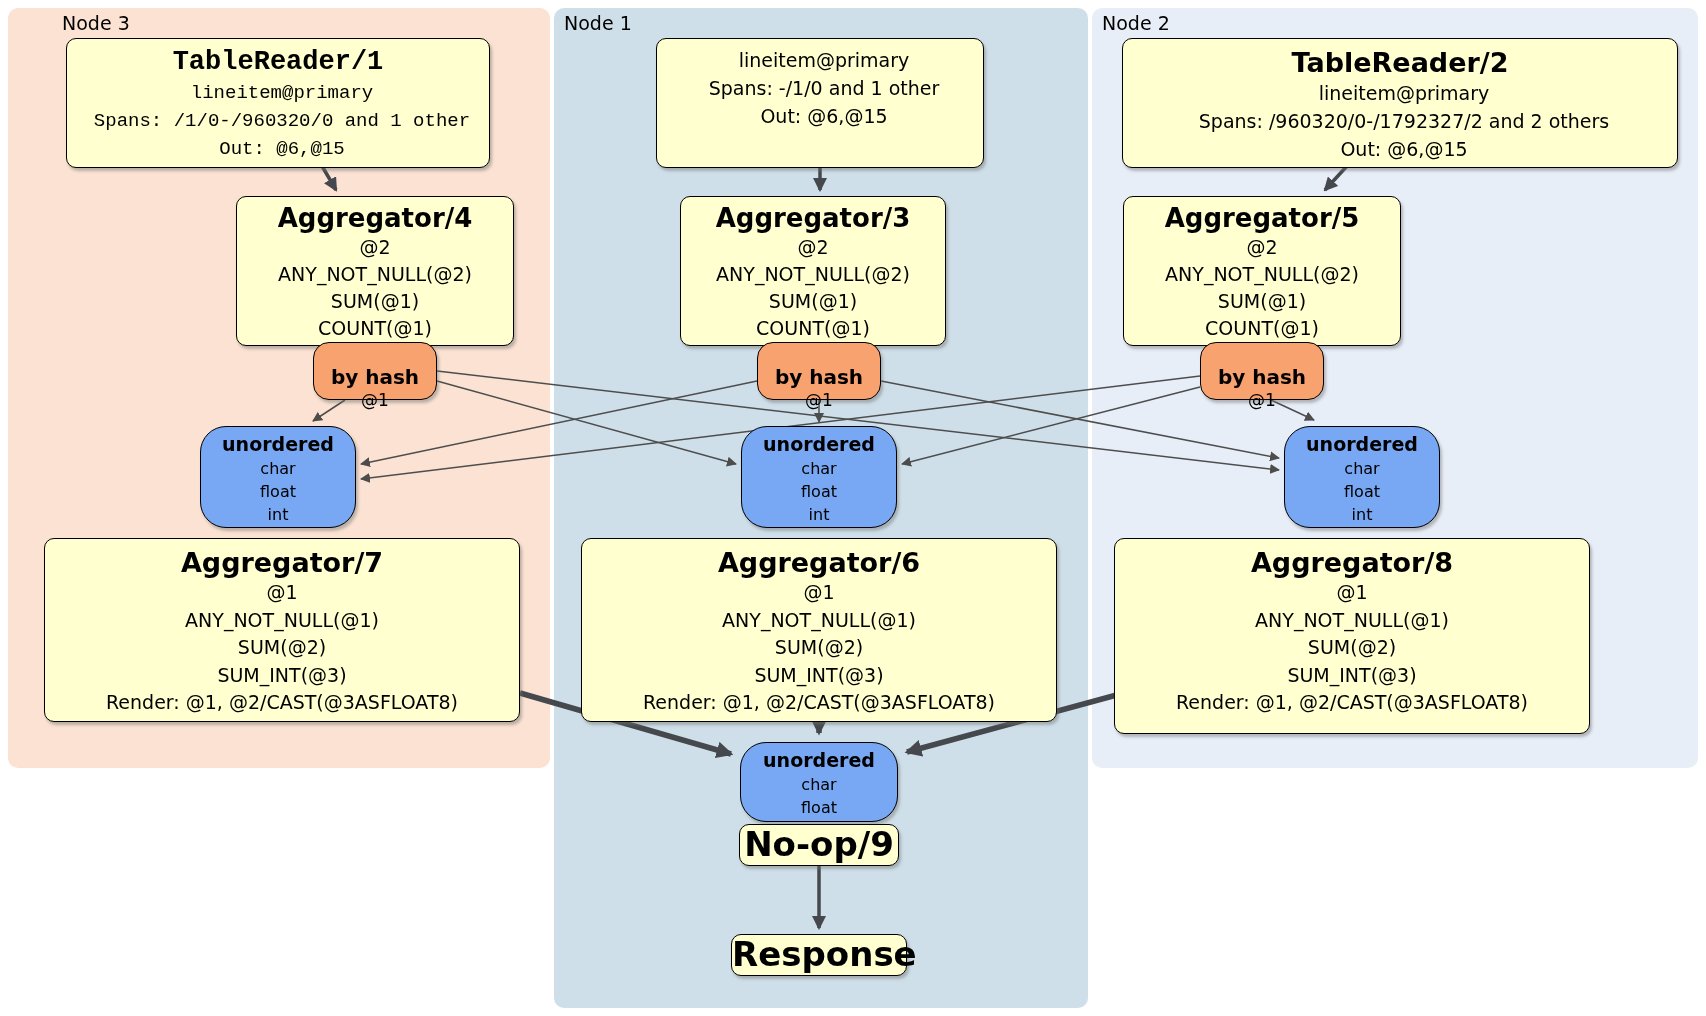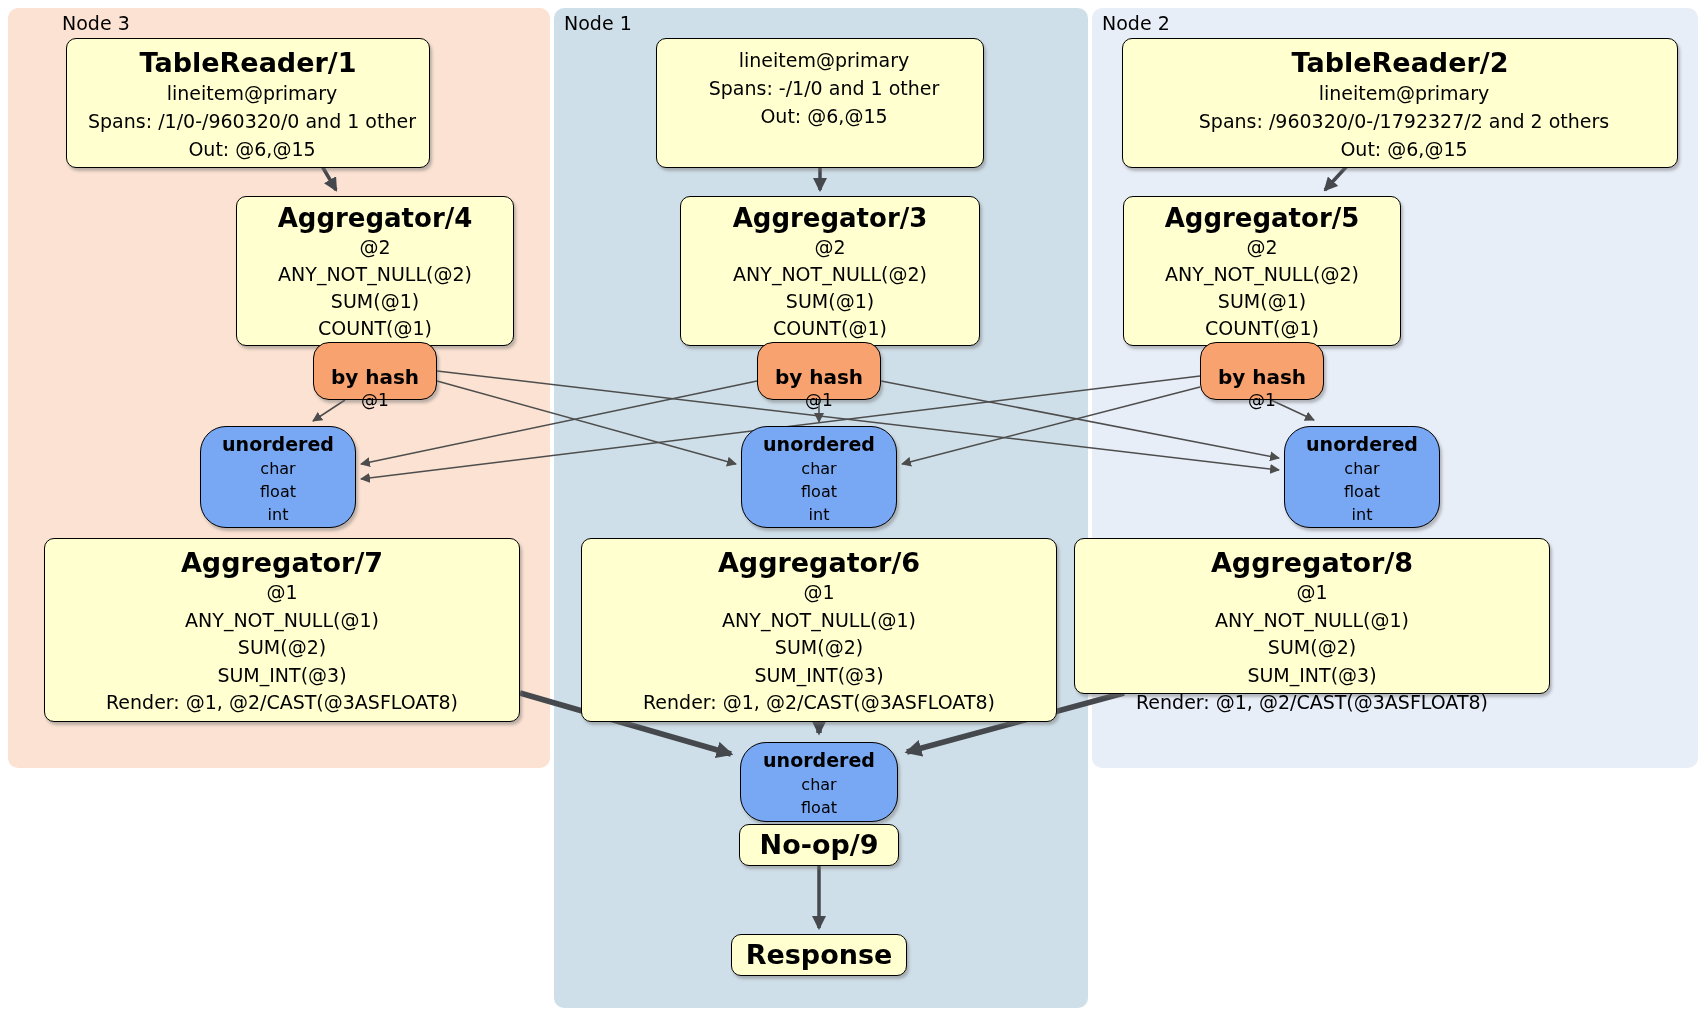--- a/index.html
+++ b/index.html
@@ -24,21 +24,21 @@
   .agg1-box .ln { font-size:19px; line-height:27px; }
   .agg2-box { padding-top:7px; }
   .agg2-box .title { font-size:27px; font-weight:bold; line-height:33px; }
   .agg2-box .ln { font-size:19px; line-height:27.5px; }
   .router { padding-top:21px; }
   .router .title { font-size:20px; font-weight:bold; line-height:26px; }
   .router .ln { font-size:17px; line-height:21px; }
   .stream { padding-top:5px;border-radius:26px; }
   .stream .title { font-size:19px; font-weight:bold; line-height:25px; }
   .stream .ln { font-size:16px; line-height:23px; }
-  .plain-box .title { font-size:27px; font-weight:bold; line-height:39px; }
+  .plain-box .title { font-size:34px; font-weight:bold; line-height:39px; }
 </style>
 </head>
 <body>
 
 <div id="canvas">
 
   <div class="region" style="left:8px; top:8px; width:542px; height:760px; background:#FBE2D2;"></div>
   <div class="region" style="left:554px; top:8px; width:534px; height:1000px; background:#CFDFE9;"></div>
   <div class="region" style="left:1092px; top:8px; width:606px; height:760px; background:#E8EEF8;"></div>
 
@@ -80,21 +80,21 @@
     <g stroke="#45494D" stroke-width="5.5" fill="none">
       <path d="M520,693 L731,754" marker-end="url(#ah-b)"></path>
       <path d="M819,722 L819,733" marker-end="url(#ah-b)"></path>
       <path d="M1124,693 L907,752" marker-end="url(#ah-b)"></path>
     </g>
     <g stroke="#45494D" stroke-width="3.5" fill="none">
       <path d="M819,866 L819,928" marker-end="url(#ah-m)"></path>
     </g>
   </svg>
 
-  <div class="box ybox tr-box" style="left:66px; top:38px; width:364px; height:130px;">
+  <div class="box ybox tr-box" style="left:66px; top:38px; width:424px; height:130px;font-family:Liberation Mono, monospace;">
     <div class="title">TableReader/1</div>
     <div class="ln">lineitem@primary</div>
     <div class="ln">Spans: /1/0-/960320/0 and 1 other</div>
     <div class="ln">Out: @6,@15</div>
   </div>
 
   <div class="box ybox agg1-box" style="left:236px; top:196px; width:278px; height:150px;">
     <div class="title">Aggregator/4</div>
     <div class="ln">@2</div>
     <div class="ln">ANY_NOT_NULL(@2)</div>
@@ -122,21 +122,21 @@
     <div class="ln">SUM_INT(@3)</div>
     <div class="ln">Render: @1, @2/CAST(@3ASFLOAT8)</div>
   </div>
 
   <div class="box ybox tr-box" style="left:656px; top:38px; width:328px; height:130px;">
     <div class="ln">lineitem@primary</div>
     <div class="ln">Spans: -/1/0 and 1 other</div>
     <div class="ln">Out: @6,@15</div>
   </div>
 
-  <div class="box ybox agg1-box" style="left:680px; top:196px; width:300px; height:150px;">
+  <div class="box ybox agg1-box" style="left:680px; top:196px; width:266px; height:150px;">
     <div class="title">Aggregator/3</div>
     <div class="ln">@2</div>
     <div class="ln">ANY_NOT_NULL(@2)</div>
     <div class="ln">SUM(@1)</div>
     <div class="ln">COUNT(@1)</div>
   </div>
 
   <div class="box router" style="left:757px; top:342px; width:124px; height:58px;">
     <div class="title">by hash</div>
     <div class="ln">@1</div>
@@ -178,21 +178,21 @@
     <div class="ln">@1</div>
   </div>
 
   <div class="box stream" style="left:1284px; top:426px; width:156px; height:102px;">
     <div class="title">unordered</div>
     <div class="ln">char</div>
     <div class="ln">float</div>
     <div class="ln">int</div>
   </div>
 
-  <div class="box ybox agg2-box" style="left:1074px; top:538px; width:476px; height:156px;">
+  <div class="box ybox agg2-box" style="left:1114px; top:538px; width:476px; height:196px;">
     <div class="title">Aggregator/8</div>
     <div class="ln">@1</div>
     <div class="ln">ANY_NOT_NULL(@1)</div>
     <div class="ln">SUM(@2)</div>
     <div class="ln">SUM_INT(@3)</div>
     <div class="ln">Render: @1, @2/CAST(@3ASFLOAT8)</div>
   </div>
 
   <div class="box stream" style="left:740px; top:742px; width:158px; height:80px;">
     <div class="title">unordered</div>

